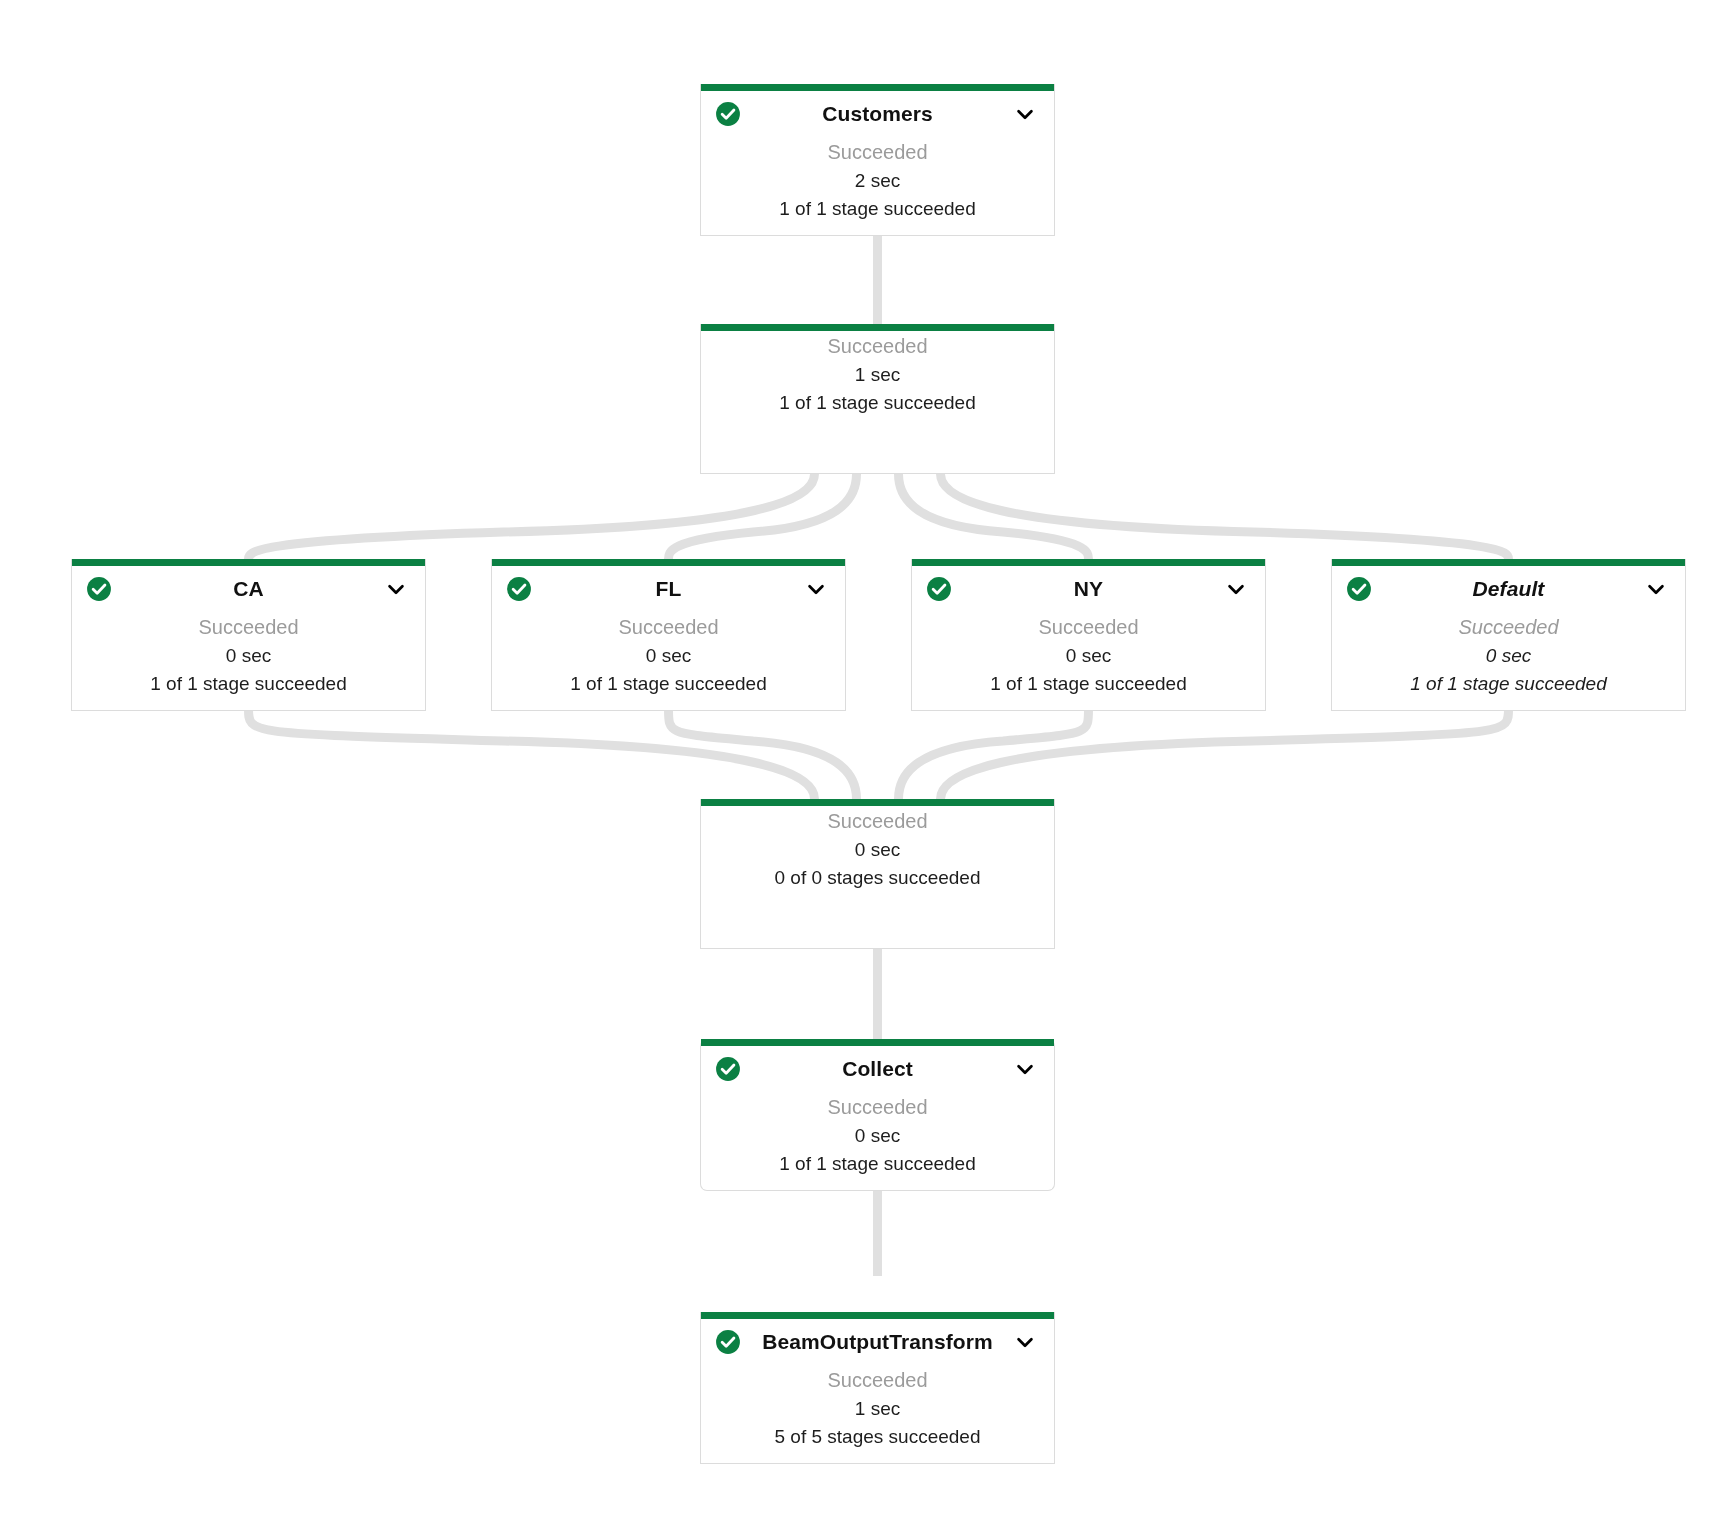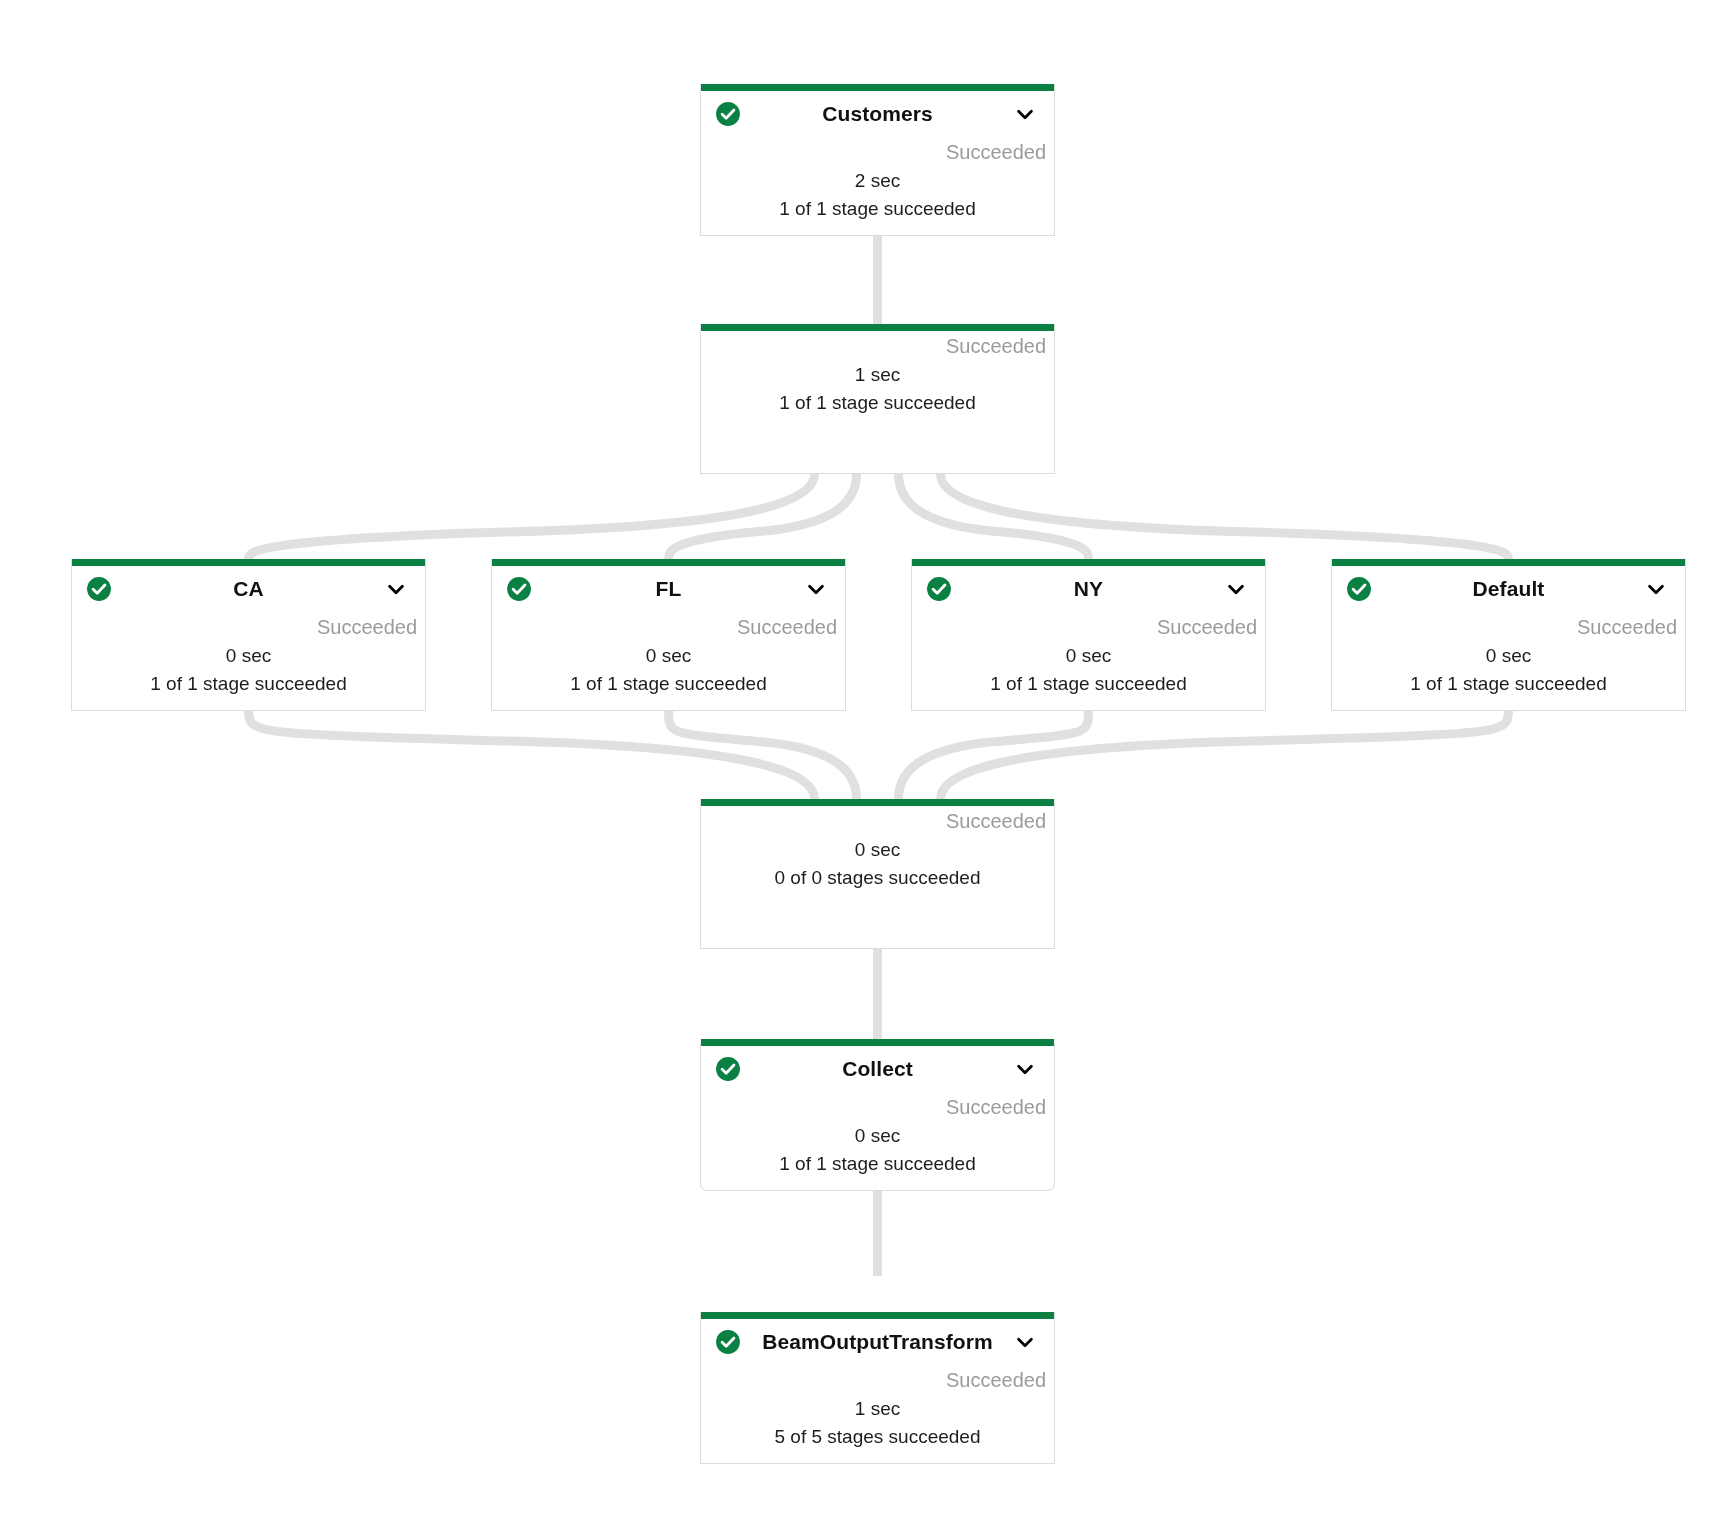--- a/index.html
+++ b/index.html
@@ -99,21 +99,20 @@
   .node-body {
     padding: 0 8px 12px 8px;
     text-align: center;
   }
 
   .node-status {
     font-size: 20px;
     color: #9b9b9b;
     line-height: 30px;
     white-space: nowrap;
-    text-align: right;
   }
 
   .node-duration {
     font-size: 19px;
     color: #1d1d1d;
     line-height: 28px;
     white-space: nowrap;
   }
 
   .node-stages {
@@ -223,21 +222,21 @@
           <svg class="chevron" viewBox="0 0 24 24" xmlns="http://www.w3.org/2000/svg">
             <path d="M5 9 L12 16 L19 9" fill="none" stroke="#000000" stroke-width="3" stroke-linecap="round" stroke-linejoin="round"></path>
           </svg>
         </div>
         <div class="node-body">
           <div class="node-status" style="color: rgb(155, 155, 155);">Succeeded</div>
           <div class="node-duration">0 sec</div>
           <div class="node-stages">1 of 1 stage succeeded</div>
         </div>
       </div>
-      <div class="node-card" style="left: 1331px; top: 555px; width: 355px; min-height: 150px;">
+      <div class="node-card" style="left: 1331px; top: 555px; width: 355px; min-height: 150px; font-style: italic;">
         <div class="node-accent" style="background: rgb(11, 128, 67);"></div>
         <div class="node-head">
           <svg class="status-icon" viewBox="0 0 24 24" xmlns="http://www.w3.org/2000/svg">
             <circle cx="12" cy="12" r="11" fill="#0b8043"></circle>
             <path d="M6.6 12.3 L10.3 16.0 L17.5 8.3" fill="none" stroke="#ffffff" stroke-width="2.6" stroke-linecap="round" stroke-linejoin="round"></path>
           </svg>
           <div class="node-title">Default</div>
           <svg class="chevron" viewBox="0 0 24 24" xmlns="http://www.w3.org/2000/svg">
             <path d="M5 9 L12 16 L19 9" fill="none" stroke="#000000" stroke-width="3" stroke-linecap="round" stroke-linejoin="round"></path>
           </svg>

